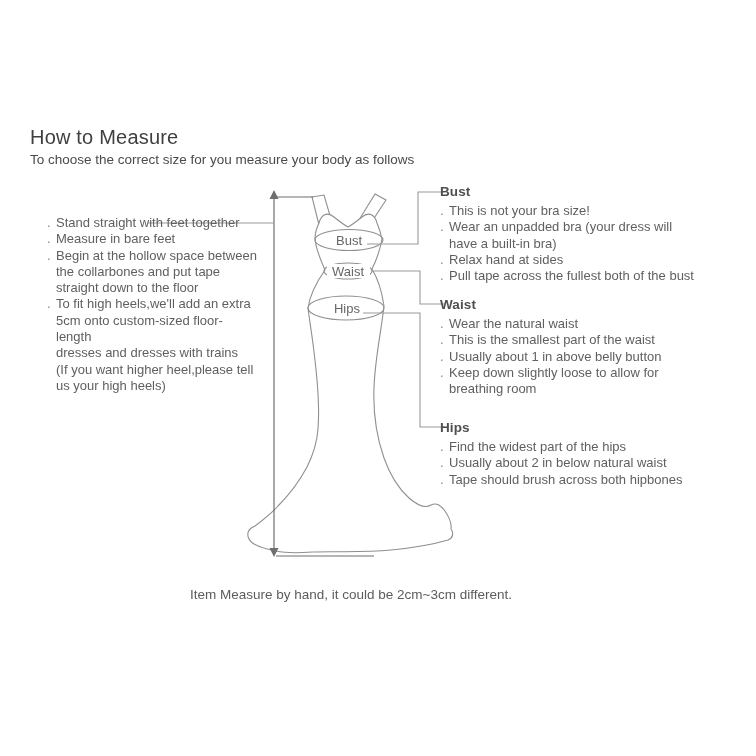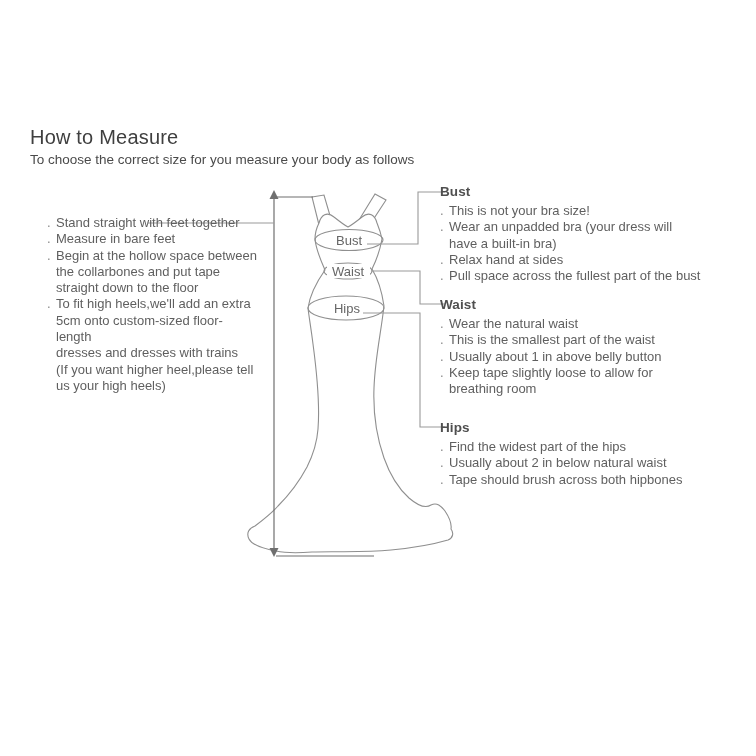--- a/index.html
+++ b/index.html
@@ -168,21 +168,21 @@
           <span class="dot">.</span>
           <span class="li-text">Wear an unpadded bra (your dress will
 have a built-in bra)</span>
         </div>
         <div class="li">
           <span class="dot">.</span>
           <span class="li-text">Relax hand at sides</span>
         </div>
         <div class="li">
           <span class="dot">.</span>
-          <span class="li-text">Pull space across the fullest part of the bust</span>
+          <span class="li-text">Pull tape across the fullest both of the bust</span>
         </div>
       </div>
   </div>
 
   <div class="abs group" id="group-waist">
     <div class="group-heading">Waist</div>
     <div class="list">
         <div class="li">
           <span class="dot">.</span>
           <span class="li-text">Wear the natural waist</span>
@@ -190,21 +190,21 @@
         <div class="li">
           <span class="dot">.</span>
           <span class="li-text">This is the smallest part of the waist</span>
         </div>
         <div class="li">
           <span class="dot">.</span>
           <span class="li-text">Usually about 1 in above belly button</span>
         </div>
         <div class="li">
           <span class="dot">.</span>
-          <span class="li-text">Keep tape slightly loose to allow for
+          <span class="li-text">Keep down slightly loose to allow for
 breathing room</span>
         </div>
       </div>
   </div>
 
   <div class="abs group" id="group-hips">
     <div class="group-heading">Hips</div>
     <div class="list">
         <div class="li">
           <span class="dot">.</span>
@@ -214,14 +214,15 @@
           <span class="dot">.</span>
           <span class="li-text">Usually about 2 in below natural waist</span>
         </div>
         <div class="li">
           <span class="dot">.</span>
           <span class="li-text">Tape should brush across both hipbones</span>
         </div>
       </div>
   </div>
 
+  <div class="abs footer-note">Item Measure by hand, it could be 2cm~3cm different.</div>
 
 </div>
 
 </body></html>

